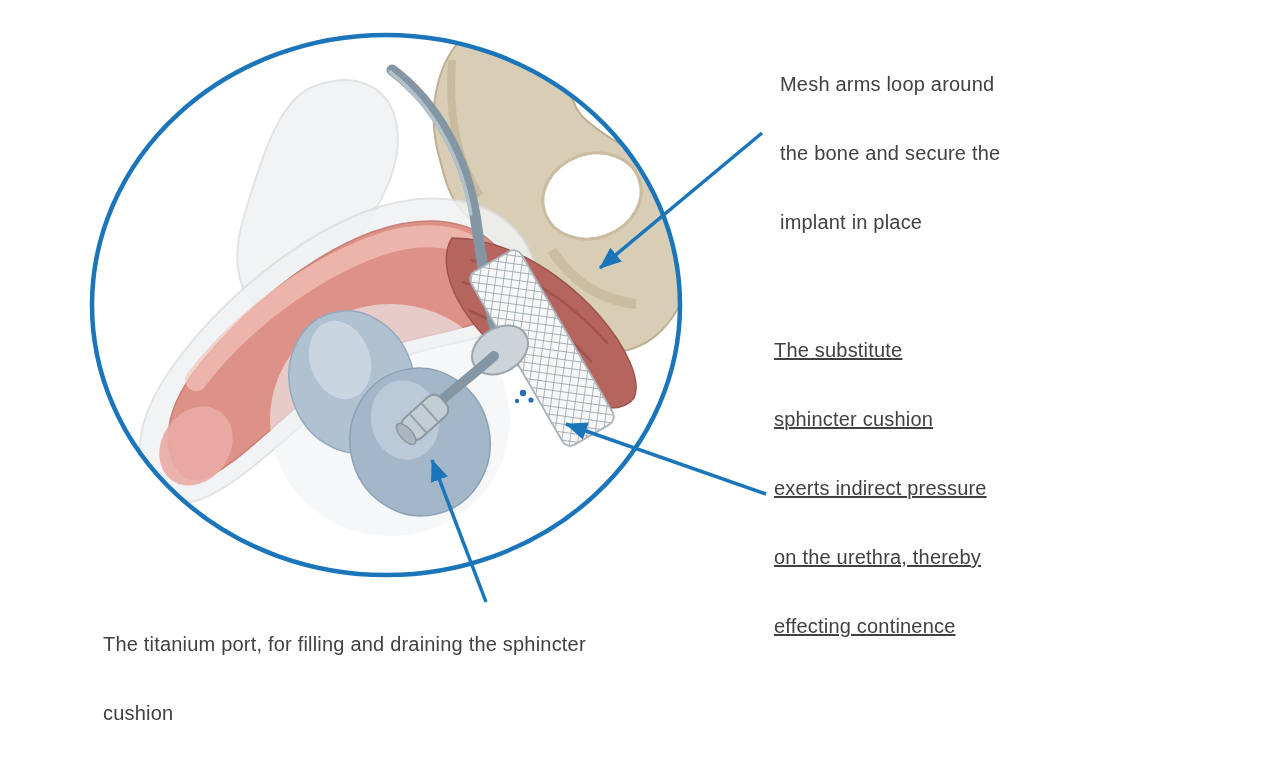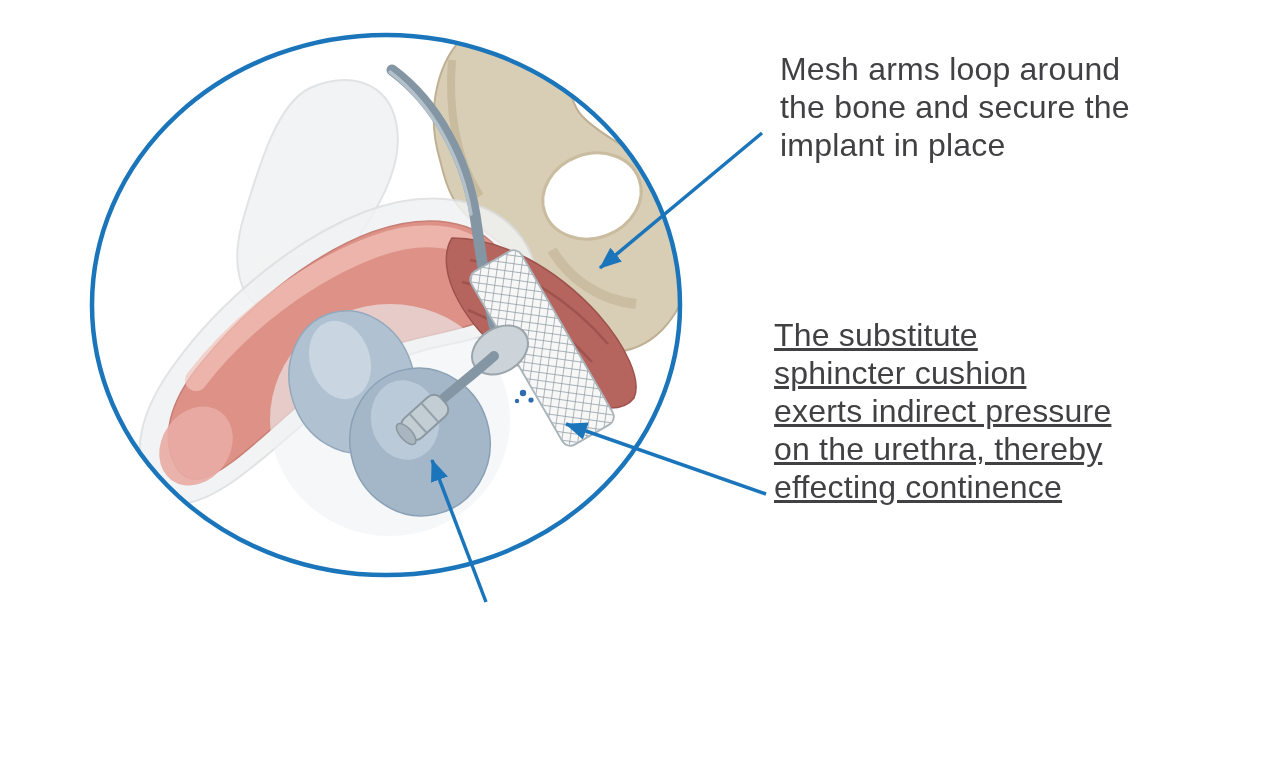--- a/index.html
+++ b/index.html
@@ -6,22 +6,22 @@
   .canvas{
     position:relative;
     width:1280px;height:768px;
     background:#ffffff;
     overflow:hidden;
     font-family:"Liberation Sans",sans-serif;
   }
   .illustration{position:absolute;left:0;top:0;}
   .annotation{
     position:absolute;
-    font-size:32px;
-    line-height:38px;
+    font-size:20px;
+    line-height:69px;
     color:var(--text-color,#414144);
     white-space:pre-line;
     letter-spacing:0.2px;
   }
   .a1{left:780px;top:50px;width:470px;}
   .a2{left:774px;top:316px;width:450px;text-decoration:underline;}
   .a3{left:103px;top:610px;width:1080px;}
   .accent-stroke{stroke:var(--accent-blue,#1b75bb);}
   .accent-fill{fill:var(--accent-blue,#1b75bb);}
 </style>
@@ -129,14 +129,16 @@
   <div class="annotation a1">Mesh arms loop around
 the bone and secure the
 implant in place</div>
 
   <div class="annotation a2">The substitute
 sphincter cushion
 exerts indirect pressure
 on the urethra, thereby
 effecting continence</div>
 
+  <div class="annotation a3">The titanium port, for filling and draining the sphincter
+cushion</div>
 
 </div>
 
 </body></html>

